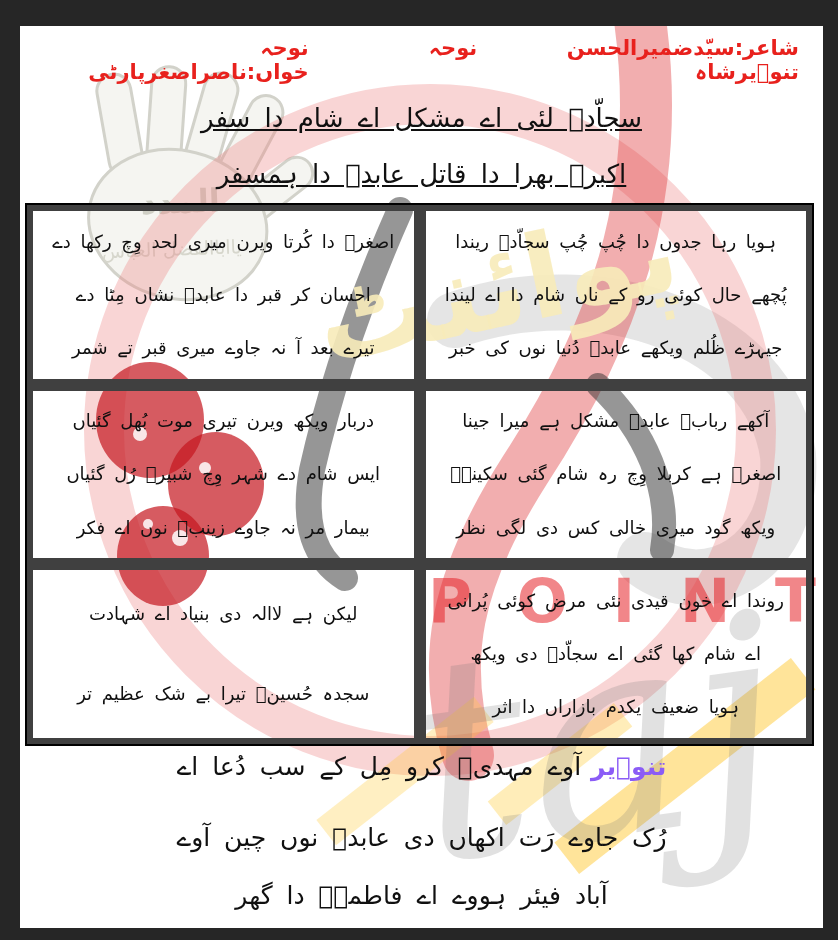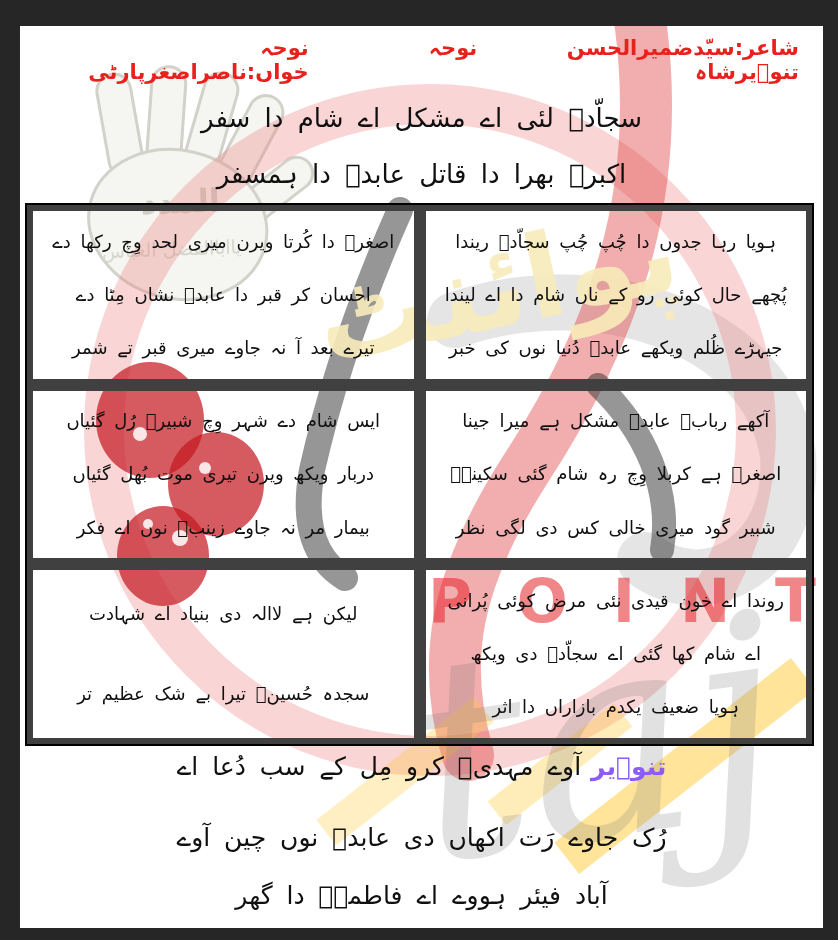--- a/index.html
+++ b/index.html
@@ -22,21 +22,21 @@
     display:flex;justify-content:space-between;align-items:flex-start;
     padding:0 24px 0 30px;
     font-size:21px;font-weight:bold;color:#e8211d;
     direction:rtl;
   }
   .header .genre{margin-left:120px;}
 
   .poem-line{color:#101010;text-align:center;}
 
   .intro{position:absolute;top:64px;left:0;right:0;}
-  .intro .poem-line{height:56px;line-height:56px;font-size:26px;word-spacing:6px;}
+  .intro .poem-line{height:56px;line-height:56px;font-size:26px;word-spacing:6px;text-decoration:underline;}
 
   .stanza-grid{
     position:absolute;top:177px;left:5px;width:789px;height:543px;
     display:grid;grid-template-columns:1fr 1fr;grid-template-rows:1fr 1fr 1fr;
     border:2px solid #000;box-sizing:border-box;
     direction:rtl;
   }
   .cell{
     border:6px solid #404040;
     display:flex;flex-direction:column;justify-content:space-around;
@@ -126,25 +126,25 @@
       </div>
       <div class="cell">
         <div class="cell-line">اصغرؑ دا کُرتا ویرن میری لحد وِچ رکھا دے</div>
         <div class="cell-line">احسان کر قبر دا عابدؑ نشاں مِٹا دے</div>
         <div class="cell-line">تیرے بعد آ نہ جاوے میری قبر تے شمر</div>
       </div>
 
       <div class="cell">
         <div class="cell-line">آکھے ربابؑ عابدؑ مشکل ہے میرا جینا</div>
         <div class="cell-line">اصغرؑ ہے کربلا وِچ رہ شام گئی سکینہؑ</div>
-        <div class="cell-line">شبیر گود میری خالی کس دی لگی نظر</div>
+        <div class="cell-line">ویکھ گود میری خالی کس دی لگی نظر</div>
       </div>
       <div class="cell">
+        <div class="cell-line">دربار ویکھ ویرن تیری موت بُھل گئیاں</div>
         <div class="cell-line">ایس شام دے شہر وِچ شبیرؑ رُل گئیاں</div>
-        <div class="cell-line">دربار ویکھ ویرن تیری موت بُھل گئیاں</div>
         <div class="cell-line">بیمار مر نہ جاوے زینبؑ نوں اے فکر</div>
       </div>
 
       <div class="cell">
         <div class="cell-line">روندا اے خون قیدی نئی مرض کوئی پُرانی</div>
         <div class="cell-line">اے شام کھا گئی اے سجاّدؑ دی ویکھ</div>
         <div class="cell-line">ہویا ضعیف یکدم بازاراں دا اثر</div>
       </div>
       <div class="cell">
         <div class="cell-line">لیکن ہے لاالہ دی بنیاد اے شہادت</div>

